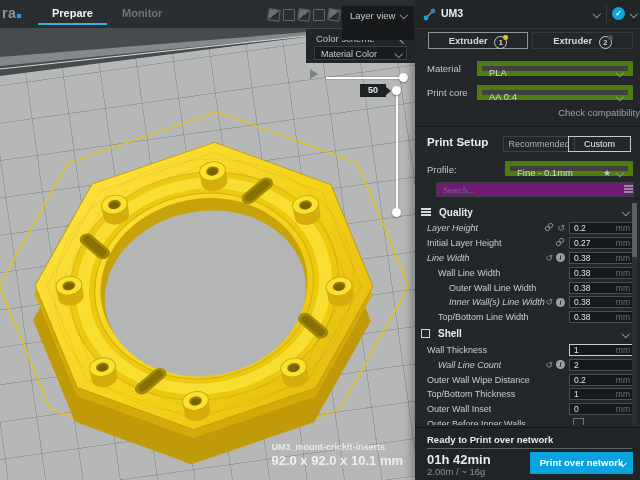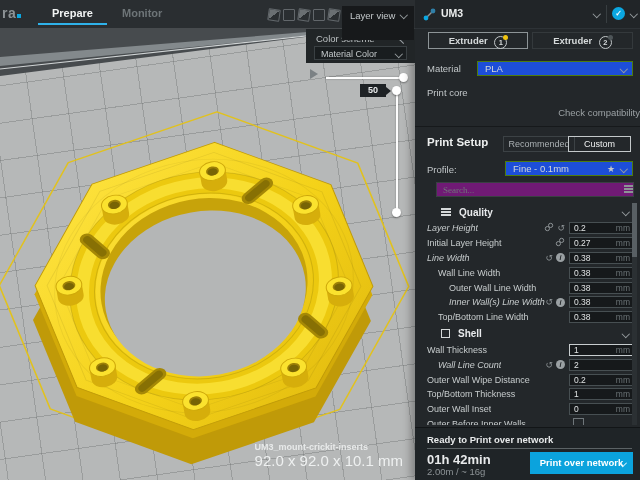--- a/index.html
+++ b/index.html
@@ -40,56 +40,56 @@
   .simdot{position:absolute;width:9px;height:9px;border-radius:50%;background:#fff;box-shadow:0 1px 2px rgba(0,0,0,.4);}
   #play{position:absolute;left:310px;top:69px;width:0;height:0;border-left:8px solid #7b8184;
     border-top:5px solid transparent;border-bottom:5px solid transparent;}
   #layerbadge{position:absolute;left:360px;top:84px;width:26px;height:13px;background:#1e2225;color:#e8eaeb;
     font-size:9px;font-weight:bold;text-align:center;line-height:13px;z-index:3;}
   #layerbadge:after{content:"";position:absolute;right:-5px;top:2.5px;border-top:4px solid transparent;
     border-bottom:4px solid transparent;border-left:5px solid #1e2225;}
   
   #modelinfo{position:absolute;right:12px;bottom:12px;color:#eef0f0;line-height:14px;}
   #modelinfo .nm{font-size:9px;font-weight:bold;opacity:.9;}
-  #modelinfo .dim{font-size:15px;font-weight:normal;}
+  #modelinfo .dim{font-size:13px;font-weight:bold;}
   
   #panel{position:absolute;left:415px;top:0;width:225px;height:480px;background:#23272a;box-shadow:-4px 0 8px rgba(0,0,0,.3);}
   #phead{position:absolute;left:0;top:0;width:225px;height:28px;background:#212528;border-bottom:1px solid #2d3236;}
   #pname{position:absolute;left:26px;top:7px;font-size:10.5px;font-weight:bold;color:#eceeee;}
   #phead .chev.c1{position:absolute;left:179px;top:11px;}
   #phead .vdiv{position:absolute;left:191px;top:5px;width:1px;height:18px;background:#383e41;}
   #chkcircle{position:absolute;left:197px;top:7px;width:13px;height:13px;border-radius:50%;background:#0ba7e1;
     color:#fff;font-size:8px;line-height:13px;text-align:center;font-weight:bold;}
   #phead .chev.c2{position:absolute;left:216px;top:11px;}
   .extab{position:absolute;top:32px;height:17px;box-sizing:border-box;border:1px solid #34393c;color:#d6dadb;
     font-size:9.5px;font-weight:bold;text-align:center;line-height:16px;}
   .extab.active{border-color:#8d9497;}
   .exnum{display:inline-block;width:11px;height:11px;border:1px solid #c2c7c9;border-radius:50%;font-size:7.5px;
     line-height:11px;font-weight:bold;position:relative;top:1px;margin-left:4px;}
   .exdot{position:absolute;width:5px;height:5px;border-radius:50%;top:-2px;right:-2px;}
   .plabel{position:absolute;left:12px;font-size:9.5px;color:#c2c7c9;}
-  .pdrop{position:absolute;height:15px;background:#1d4ed8;border:1px solid #4d7c0f;box-sizing:border-box;
+  .pdrop{position:absolute;height:15px;background:#404040;border:5px solid #4d7c0f;box-sizing:border-box;
     font-size:9.5px;color:#d3d7d8;line-height:13px;padding-left:7px;}
   .pdrop .chev{position:absolute;right:6px;top:4px;}
   #compat{position:absolute;right:0;top:107px;font-size:9.5px;color:#9ba1a4;}
   #pdiv1{position:absolute;left:0;top:126px;width:225px;height:1px;background:#16191b;}
   #pstitle{position:absolute;left:12px;top:136px;font-size:11.5px;font-weight:bold;color:#eceeee;}
   .modebtn{position:absolute;top:136px;height:16px;box-sizing:border-box;border:1px solid #3c4245;color:#aab0b3;
     font-size:9px;text-align:center;line-height:14px;}
   .modebtn.active{border-color:#c4c9cb;color:#eef0f0;}
   #profdrop .star{position:absolute;right:17px;top:1px;color:#c2c7c9;font-size:9px;}
   #searchbox{position:absolute;left:21px;top:182px;width:198px;height:15px;background:#701a75;border:1px solid #3a4043;
     box-sizing:border-box;color:#c3c8ca;font-size:9px;padding:0 6px;font-family:Liberation Serif, serif;outline:none;}
   #searchbox::placeholder{color:#6f767a;}
   #filtericon{position:absolute;left:209px;top:185px;width:9px;height:8px;
     background:repeating-linear-gradient(0deg,#8d9396 0 1.5px,transparent 1.5px 3.2px);}
   
   #settings{position:absolute;left:0;top:203px;width:225px;height:222px;overflow:hidden;}
   .srow{display:flex;align-items:center;height:14.8px;padding:0 5px 0 12px;box-sizing:border-box;}
-  .shead{height:18px;padding-left:26px;text-align:center;}
+  .shead{height:18px;padding-left:6px;text-align:center;}
   .shl{font-size:10px;font-weight:bold;color:#e8eaec;margin-left:8px;flex:0 0 auto;}
   .shead .chev{margin-left:auto;margin-right:7px;}
   .sic{display:inline-block;}
   .quality-icon{width:10px;height:2px;background:#d5d9da;box-shadow:0 3px 0 #d5d9da,0 6px 0 #d5d9da;margin-top:-6px;}
   .shell-icon{width:7px;height:7px;border:1.5px solid #d5d9da;}
   .slbl{font-size:9px;color:#c7cccd;white-space:nowrap;flex:0 1 auto;overflow:hidden;}
   .slbl.it{font-style:italic;}
   .ricwrap{margin-left:auto;display:flex;align-items:center;gap:3px;padding-right:4px;}
   .ric{font-size:9px;color:#8d9396;line-height:10px;}
   .ric.info{width:9px;height:9px;border-radius:50%;background:#9aa0a3;color:#23272a;font-size:7px;font-weight:bold;
@@ -280,20 +280,21 @@
     </div>
     <div class="extab" style="left:117px;width:101px;">
       <span>Extruder</span>
       <span class="exnum"><span>2</span><span class="exdot" style="background: rgb(78, 85, 88);"></span></span>
     </div>
 
     <span class="plabel" style="top:63px;">Material</span>
     <div class="pdrop" style="left:62px;top:61px;width:156px;"><span>PLA</span><span class="chev"></span></div>
 
     <span class="plabel" style="top:87px;">Print core</span>
+    <div class="pdrop" style="left:62px;top:85px;width:156px;"><span>AA 0.4</span><span class="chev"></span></div>
 
     <span id="compat">Check compatibility</span>
     <div id="pdiv1"></div>
 
     <span id="pstitle">Print Setup</span>
     <div class="modebtn" style="left:88px;width:72px;">Recommended</div>
     <div class="modebtn active" style="left:153px;width:63px;">Custom</div>
 
     <span class="plabel" style="top:164px;">Profile:</span>
     <div class="pdrop" id="profdrop" style="left:90px;top:161px;width:128px;">

